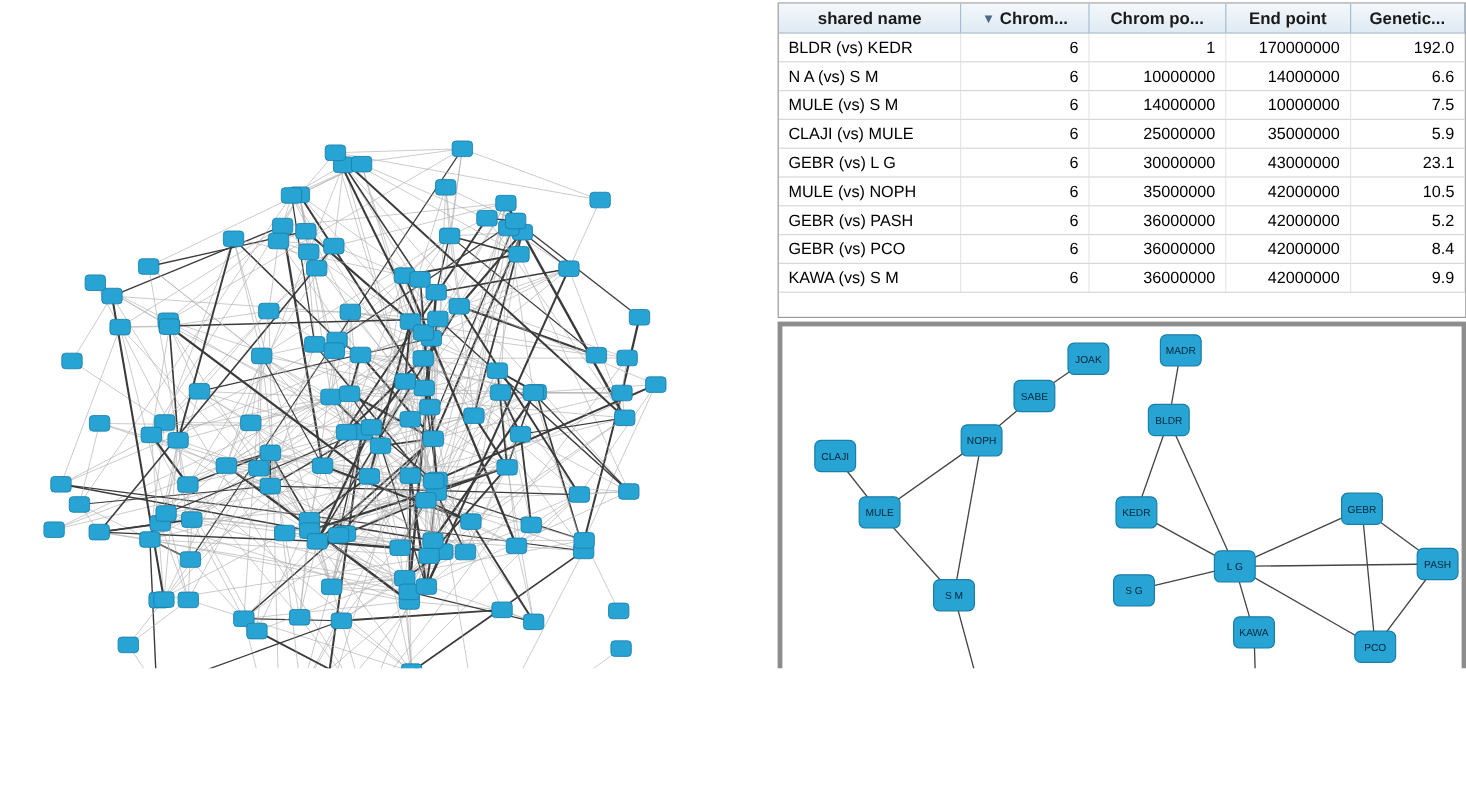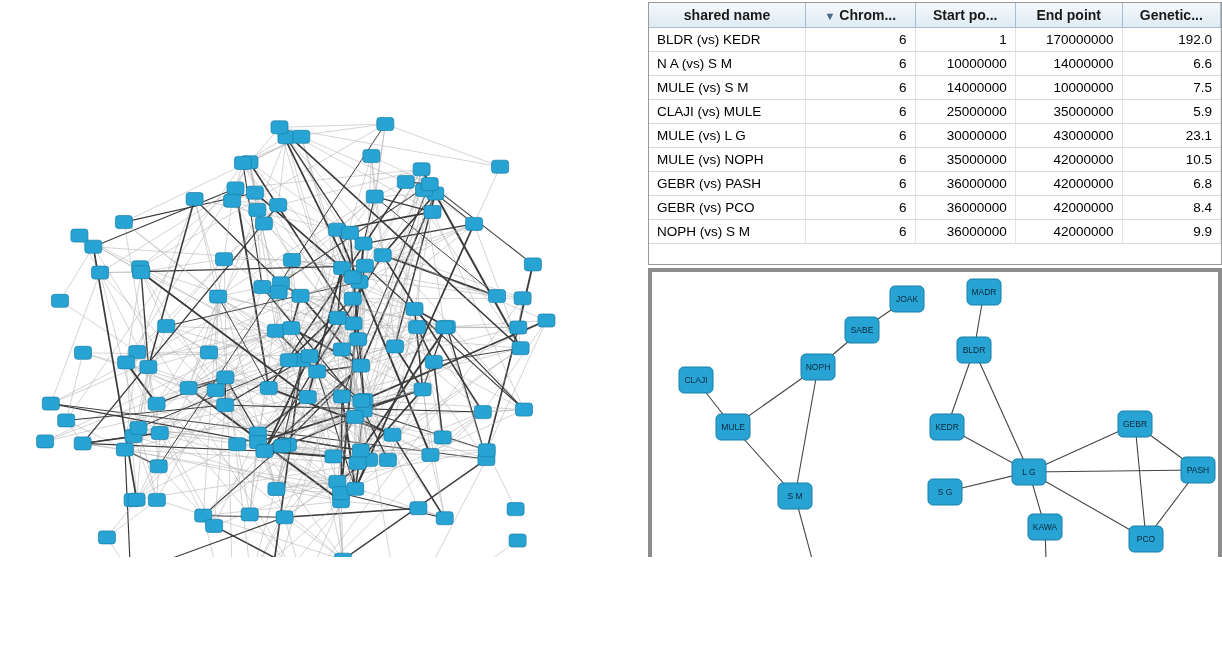--- a/index.html
+++ b/index.html
@@ -868,21 +868,21 @@
     <table class="grid">
       <thead>
         <tr>
           <th class="first">
             <span>shared name</span>
           </th>
           <th>
             <span class="col-filter">▼</span><span>Chrom...</span>
           </th>
           <th>
-            <span>Start po...</span>
+            <span>Chrom po...</span>
           </th>
           <th>
             <span>End point</span>
           </th>
           <th>
             <span>Genetic...</span>
           </th>
         </tr>
       </thead>
       <tbody id="table-body">
@@ -908,49 +908,49 @@
             <td class="num">7.5</td>
           </tr>
           <tr>
             <td class="name">CLAJI (vs) MULE</td>
             <td class="num">6</td>
             <td class="num">25000000</td>
             <td class="num">35000000</td>
             <td class="num">5.9</td>
           </tr>
           <tr>
-            <td class="name">MULE (vs) L G</td>
+            <td class="name">GEBR (vs) L G</td>
             <td class="num">6</td>
             <td class="num">30000000</td>
             <td class="num">43000000</td>
             <td class="num">23.1</td>
           </tr>
           <tr>
             <td class="name">MULE (vs) NOPH</td>
             <td class="num">6</td>
             <td class="num">35000000</td>
             <td class="num">42000000</td>
             <td class="num">10.5</td>
           </tr>
           <tr>
             <td class="name">GEBR (vs) PASH</td>
             <td class="num">6</td>
             <td class="num">36000000</td>
             <td class="num">42000000</td>
-            <td class="num">6.8</td>
+            <td class="num">5.2</td>
           </tr>
           <tr>
             <td class="name">GEBR (vs) PCO</td>
             <td class="num">6</td>
             <td class="num">36000000</td>
             <td class="num">42000000</td>
             <td class="num">8.4</td>
           </tr>
           <tr>
-            <td class="name">NOPH (vs) S M</td>
+            <td class="name">KAWA (vs) S M</td>
             <td class="num">6</td>
             <td class="num">36000000</td>
             <td class="num">42000000</td>
             <td class="num">9.9</td>
           </tr>
         </tbody>
     </table>
   </div>
 
   <div id="small-network">

